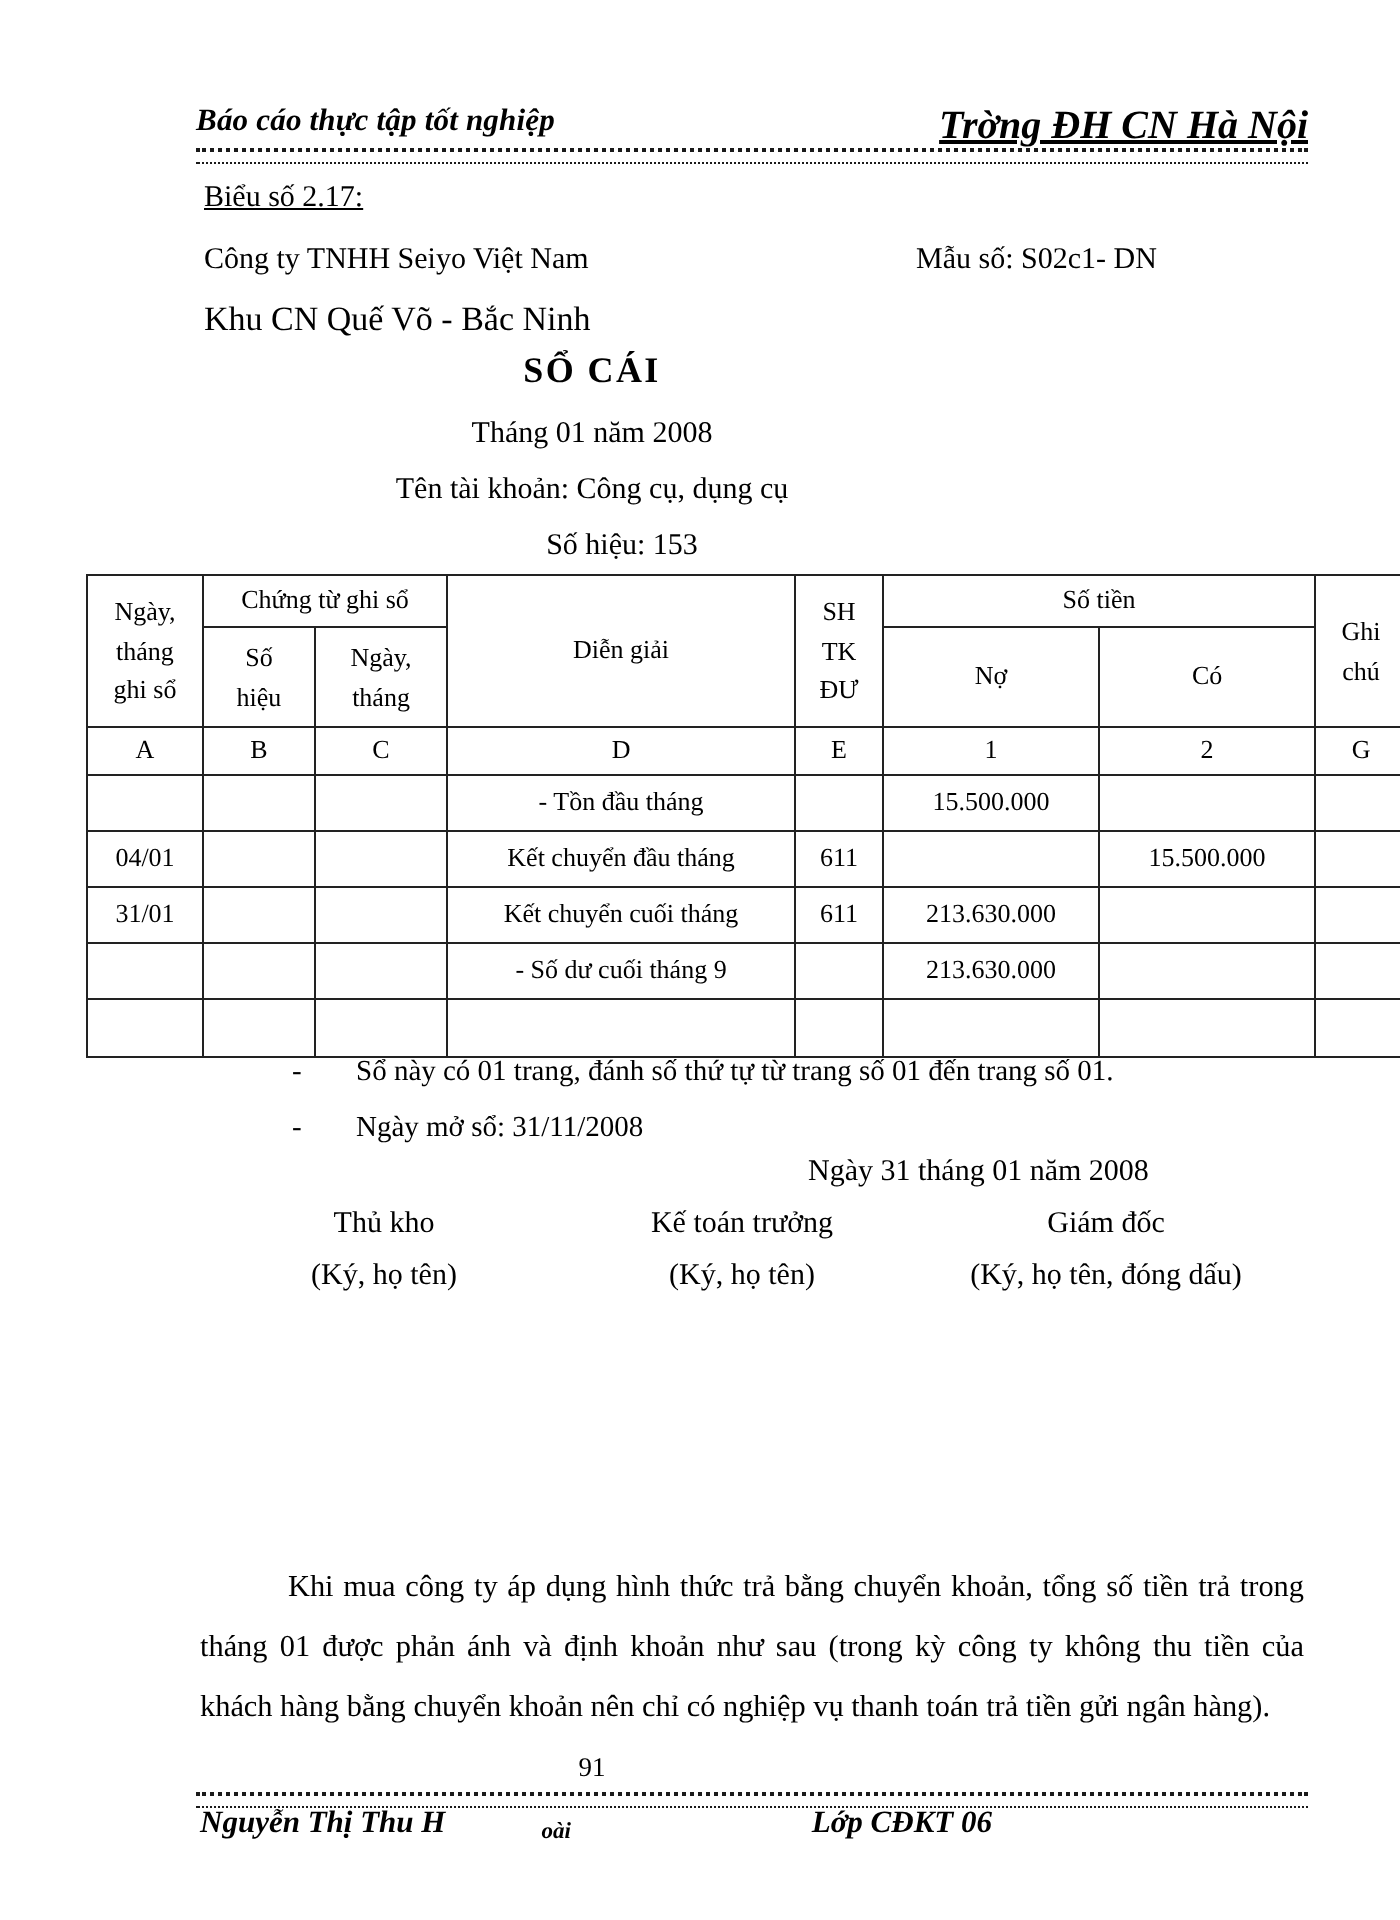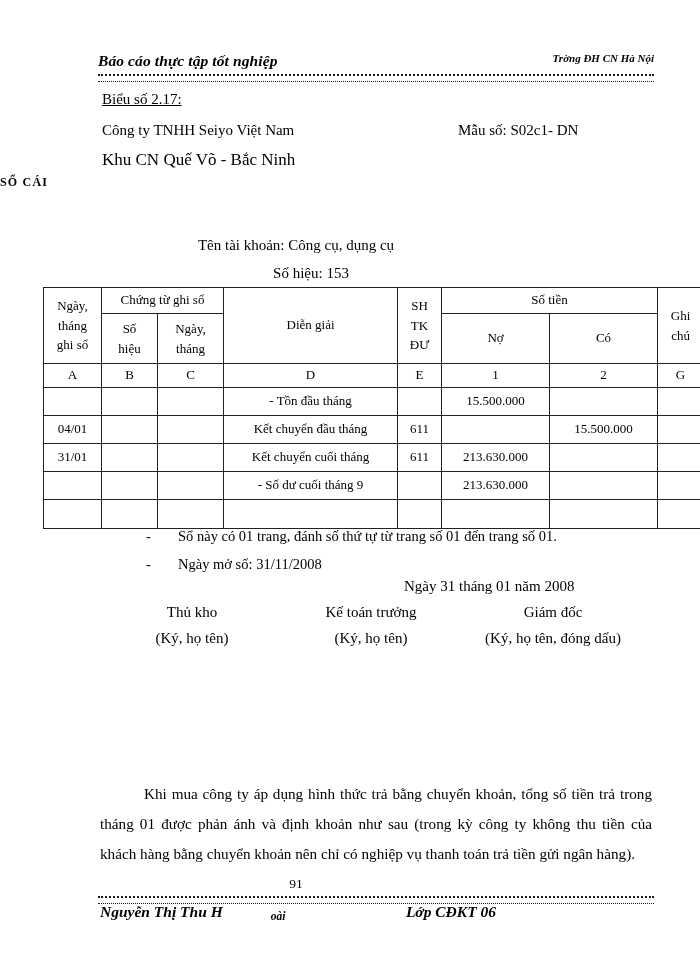--- a/index.html
+++ b/index.html
@@ -38,22 +38,23 @@
     font-weight: bold;
     font-size: 15.5px;
     letter-spacing: 0.1px;
     white-space: nowrap;
   }
   .run-head-right {
     position: absolute;
     right: 0; top: 0;
     font-style: italic;
     font-weight: bold;
-    font-size: 11px;
-    white-space: nowrap;
+    font-size: 20px;
+    white-space: nowrap;
+    text-decoration: underline;
   }
   .dotrule {
     position: absolute;
     left: 98px;
     width: 556px;
     height: 5px;
     border-top: 2px dotted #1a1a1a;
     border-bottom: 1px dotted #1a1a1a;
   }
   .dotrule.head { top: 74px; }
@@ -88,22 +89,22 @@
     top: 122px;
     font-size: 15px;
     white-space: nowrap;
   }
 
   
   .doc-title {
     position: absolute;
     left: 0; right: 0;
     top: 175px;
-    text-align: left;
-    font-size: 12px;
+    text-align: center;
+    font-size: 18px;
     font-weight: bold;
     letter-spacing: 1.2px;
   }
   .doc-sub {
     position: absolute;
     left: 0; right: 0;
     text-align: center;
     font-size: 15px;
     white-space: nowrap;
   }
@@ -261,20 +262,21 @@
     <span class="run-head-right">Trờng  ĐH CN Hà Nội</span>
   </div>
   <div class="dotrule head"></div>
 
   <div class="bieu-so">Biểu số 2.17:</div>
   <div class="company">Công ty TNHH Seiyo Việt Nam</div>
   <div class="address">Khu CN Quế Võ - Bắc Ninh</div>
   <div class="mau-so">Mẫu số: S02c1- DN</div>
 
   <div class="doc-title">SỔ CÁI</div>
+  <div class="doc-sub s1">Tháng 01 năm 2008</div>
   <div class="doc-sub s2">Tên tài khoản: Công cụ, dụng cụ</div>
   <div class="doc-sub s3">Số hiệu: 153</div>
 
   <table class="ledger">
     <colgroup>
       <col class="col-a">
         <col class="col-b">
         <col class="col-c">
         <col class="col-d">
       <col class="col-e">

